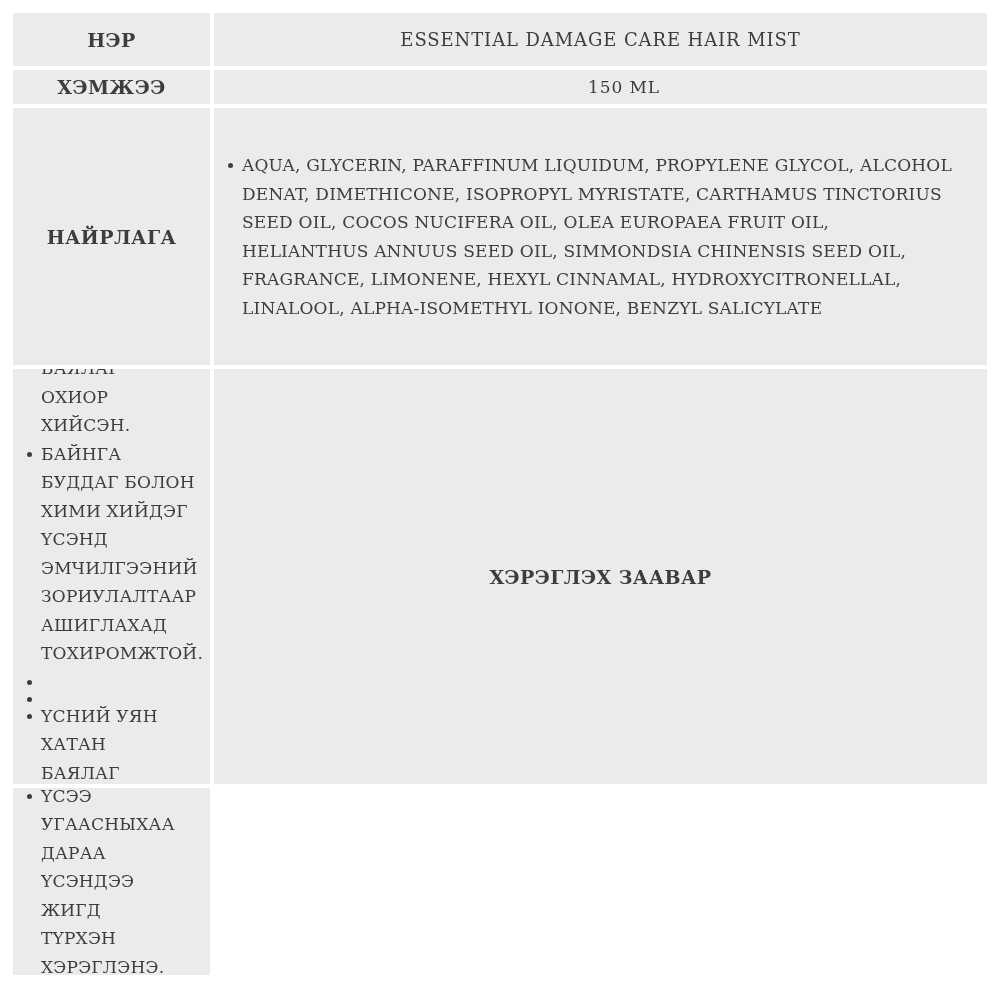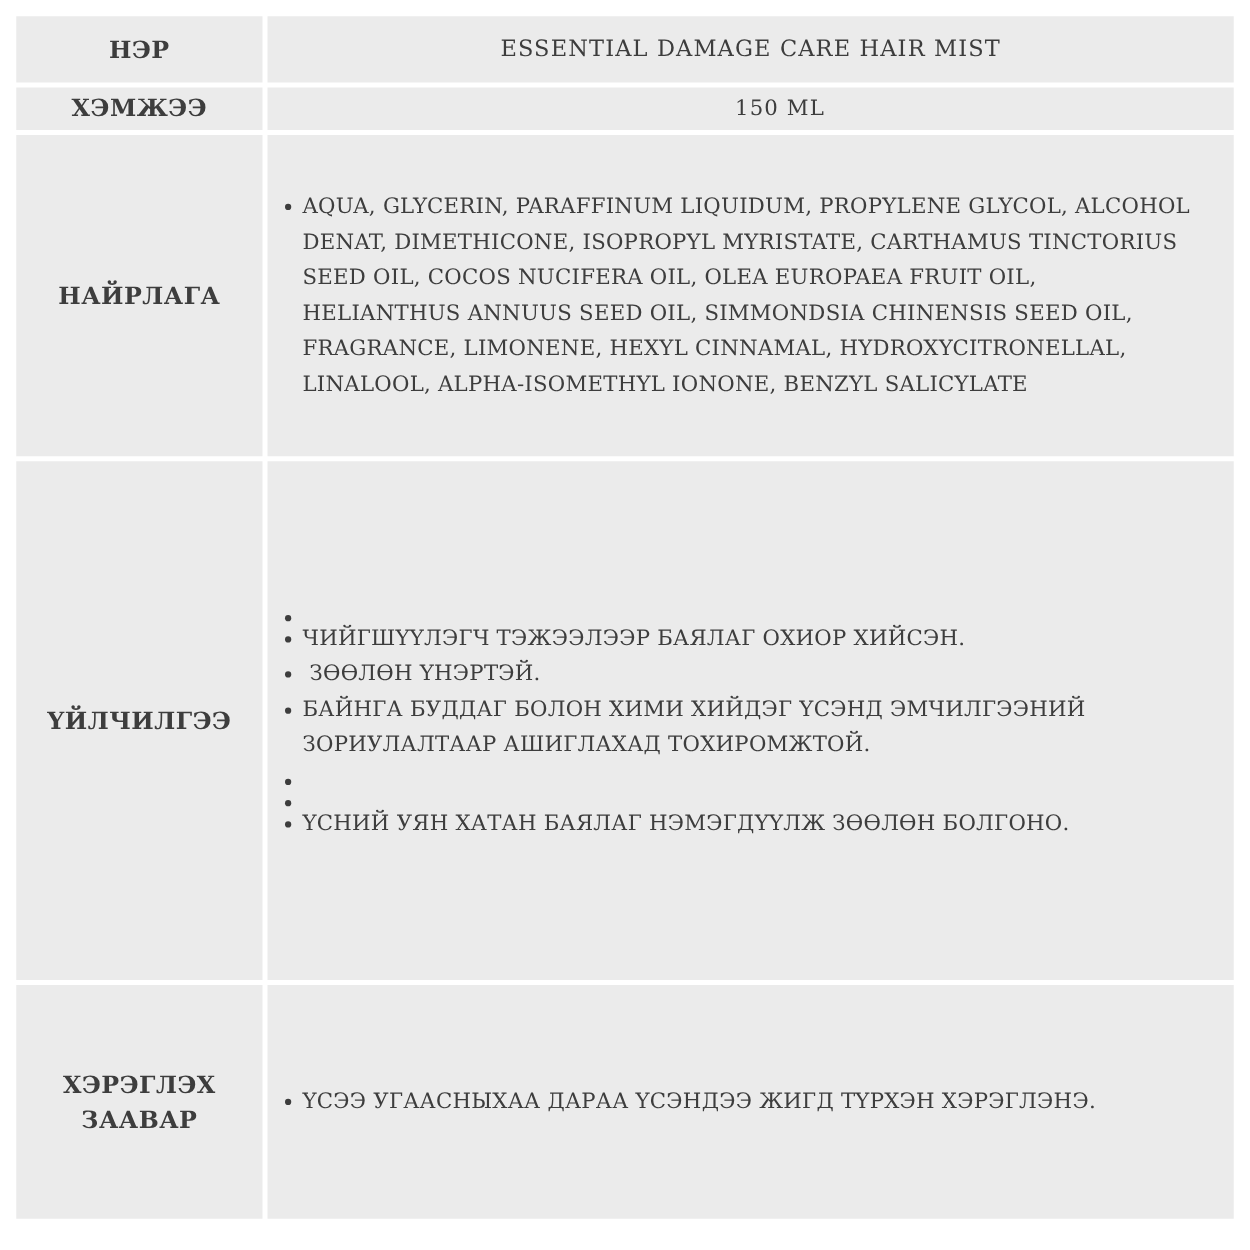--- a/index.html
+++ b/index.html
@@ -109,34 +109,27 @@
     <div class="cell label-cell">
       <span>НАЙРЛАГА</span>
     </div>
     <div class="cell value-cell list">
       <div class="bullet-item">
         <span class="dot"></span>
         <span class="bullet-text">AQUA, GLYCERIN, PARAFFINUM LIQUIDUM, PROPYLENE GLYCOL, ALCOHOL DENAT, DIMETHICONE, ISOPROPYL MYRISTATE, CARTHAMUS TINCTORIUS SEED OIL, COCOS NUCIFERA OIL, OLEA EUROPAEA FRUIT OIL, HELIANTHUS ANNUUS SEED OIL, SIMMONDSIA CHINENSIS SEED OIL, FRAGRANCE, LIMONENE, HEXYL CINNAMAL, HYDROXYCITRONELLAL, LINALOOL, ALPHA-ISOMETHYL IONONE, BENZYL SALICYLATE</span>
       </div>
     </div>
 
-    <div class="cell label-cell">
-      <span>ҮЙЛЧИЛГЭЭ</span>
-    </div>
     <div class="cell value-cell list">
       <div class="bullet-item">
         <span class="dot"></span>
       </div>
       <div class="bullet-item">
         <span class="dot"></span>
         <span class="bullet-text">ЧИЙГШҮҮЛЭГЧ ТЭЖЭЭЛЭЭР БАЯЛАГ ОХИОР ХИЙСЭН.</span>
-      </div>
-      <div class="bullet-item">
-        <span class="dot"></span>
-        <span class="bullet-text"> ЗӨӨЛӨН ҮНЭРТЭЙ.</span>
       </div>
       <div class="bullet-item">
         <span class="dot"></span>
         <span class="bullet-text">БАЙНГА БУДДАГ БОЛОН ХИМИ ХИЙДЭГ ҮСЭНД ЭМЧИЛГЭЭНИЙ ЗОРИУЛАЛТААР АШИГЛАХАД ТОХИРОМЖТОЙ.</span>
       </div>
       <div class="bullet-item">
         <span class="dot"></span>
       </div>
       <div class="bullet-item">
         <span class="dot"></span>

